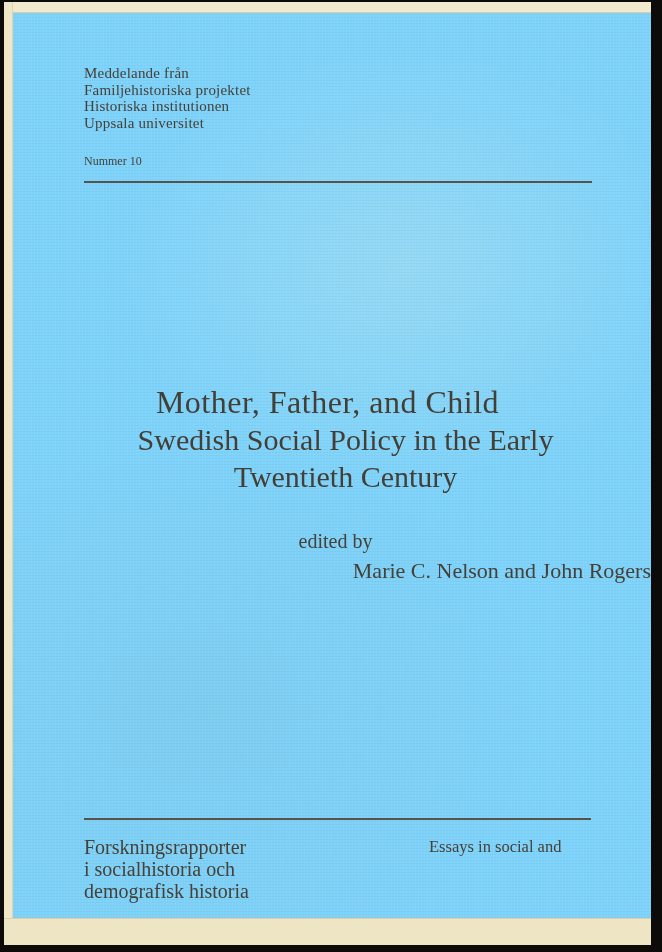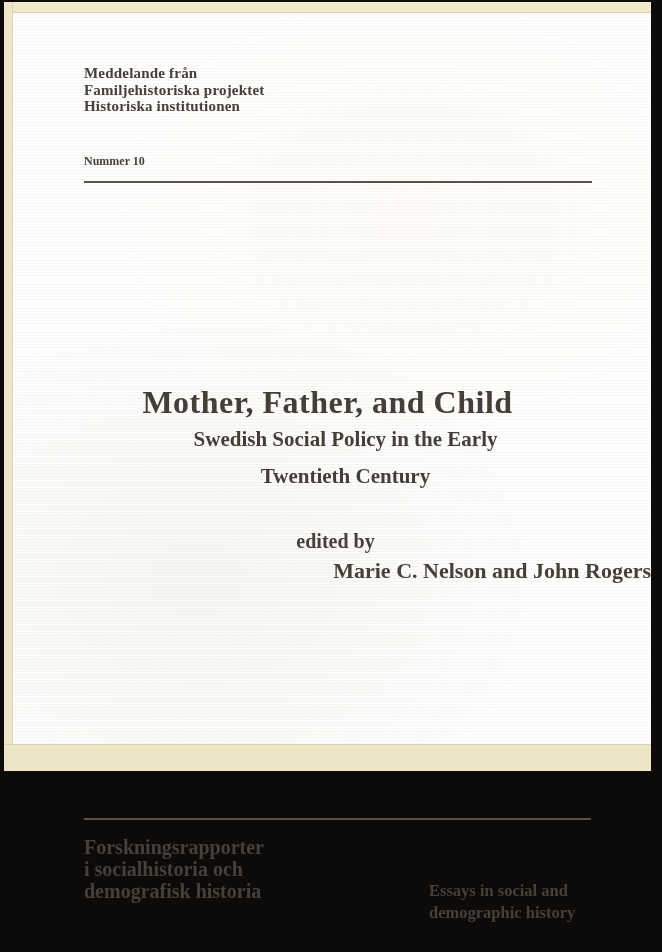--- a/index.html
+++ b/index.html
@@ -6,24 +6,23 @@
   .scene{
     position:relative;
     width:662px;height:952px;
     background:#0c0b09;
     overflow:hidden;
     font-family:"Liberation Serif","DejaVu Serif",serif;
   }
   .book{
     position:absolute;
     left:4px;top:2px;
-    width:647px;height:769px;
-    background:#ffffff;
+    width:647px;height:943px;
+    background:#7dd3fc;
     color:#464138;
-    font-weight:bold;
   }
   
   .book::before{
     content:"";
     position:absolute;inset:0;
     background:
       repeating-linear-gradient(0deg, rgba(90,80,50,0.05) 0 1px, transparent 1px 3px),
       repeating-linear-gradient(90deg, rgba(255,250,230,0.06) 0 1px, transparent 1px 3px),
       radial-gradient(ellipse 420px 320px at 62% 28%, rgba(255,248,220,0.18), transparent 70%),
       radial-gradient(ellipse 500px 380px at 30% 75%, rgba(120,100,60,0.05), transparent 70%);
@@ -59,53 +58,54 @@
   .rule-top{left:80px;top:179px;width:508px;}
   .rule-bottom{left:80px;top:816px;width:507px;}
   .title-block{
     position:absolute;left:0;top:381px;width:100%;
     text-align:center;color:#443f36;
   }
   .title-main{
     font-size:32px;line-height:38px;letter-spacing:0.5px;
   }
   .title-sub{
-    font-size:21px;line-height:37px;padding-left:36px;
+    font-size:30px;line-height:37px;padding-left:36px;
   }
   .title-sub:first-of-type{margin-top:5px;}
   .edited-by{
     position:absolute;left:0;top:528px;width:100%;
     text-align:center;font-size:20px;padding-left:8px;
   }
   .editors{
     position:absolute;left:0;top:556px;width:100%;
     text-align:right;font-size:22px;
   }
   .footer-left{
     position:absolute;left:80px;top:834px;
     font-size:20px;line-height:22px;
   }
   .footer-right{
-    position:absolute;left:425px;top:878px;
-    font-size:16.5px;line-height:22px;
+    position:absolute;left:425px;top:834px;
+    font-size:16.5px;line-height:22px;text-align:right;
   }
 </style>
 </head>
 <body>
 
 <div class="scene">
   <div class="book">
     <div class="edge-top"></div>
     <div class="edge-left"></div>
     <div class="edge-bottom"></div>
 
     <div class="publisher">
       <div>Meddelande från</div>
       <div>Familjehistoriska projektet</div>
       <div>Historiska institutionen</div>
+      <div>Uppsala universitet</div>
     </div>
 
     <div class="series">Nummer 10</div>
 
     <div class="rule rule-top"></div>
 
     <div class="title-block">
       <div class="title-main">Mother, Father, and Child</div>
       <div class="title-sub">Swedish Social Policy in the Early</div>
       <div class="title-sub">Twentieth Century</div>
@@ -117,16 +117,15 @@
     <div class="rule rule-bottom"></div>
 
     <div class="footer-left">
       <div>Forskningsrapporter</div>
       <div>i socialhistoria och</div>
       <div>demografisk historia</div>
     </div>
 
     <div class="footer-right">
       <div>Essays in social and</div>
-      <div>demographic history</div>
     </div>
   </div>
 </div>
 
 </body></html>

